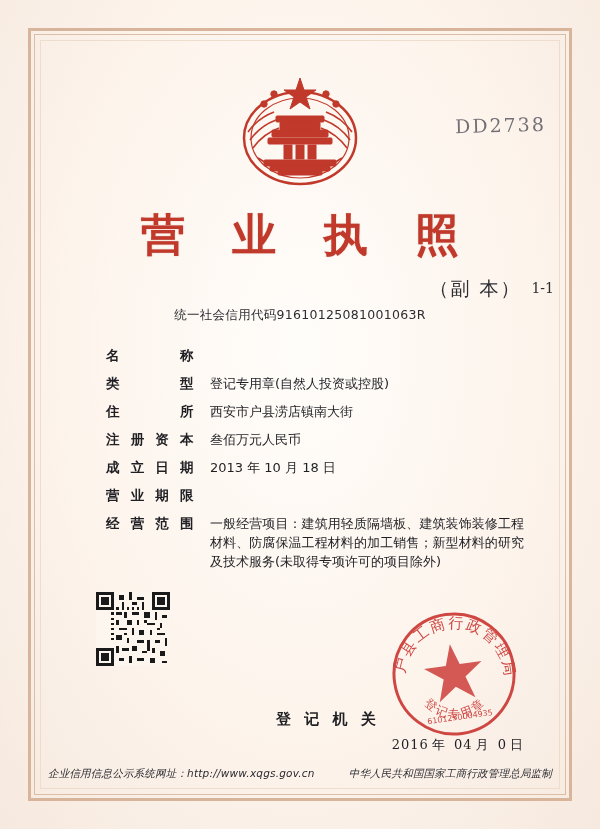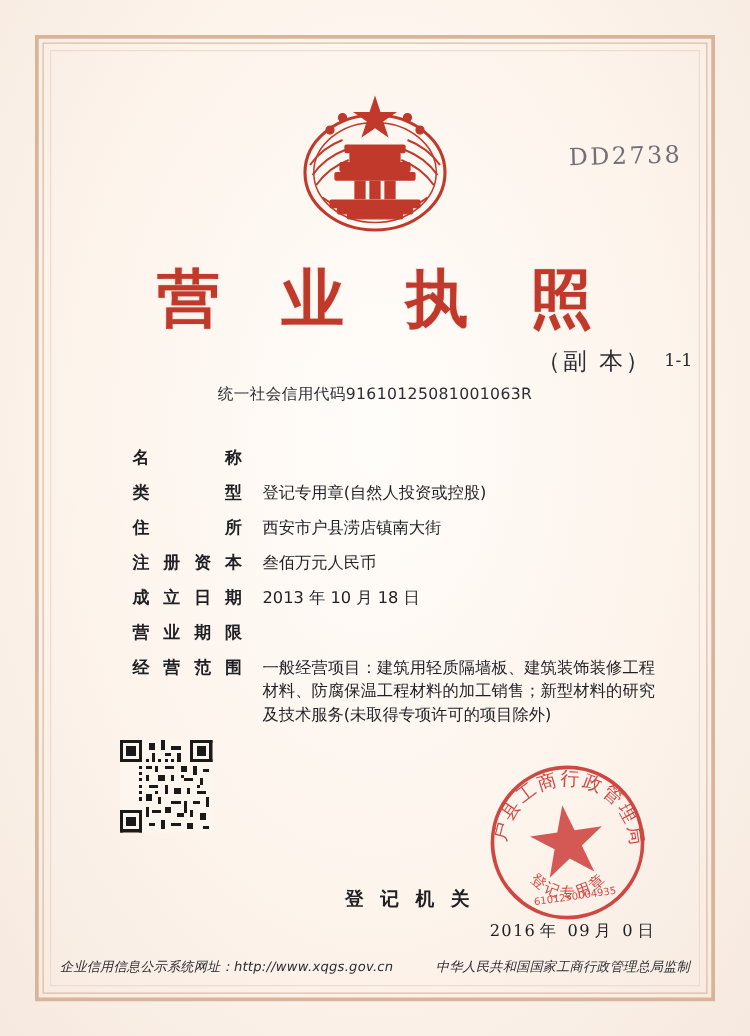--- a/index.html
+++ b/index.html
@@ -95,21 +95,21 @@
   }
 
   
   .title {
     position: absolute;
     left: 0;
     right: 0;
     top: 160px;
     text-align: center;
     font-family: "DejaVu Sans", "Liberation Sans", sans-serif;
-    font-size: 50px;
+    font-size: 44px;
     font-weight: bold;
     letter-spacing: 16px;
     text-indent: 16px;
     color: #c0392b;
     text-shadow: 0 0 1px rgba(160,40,25,0.5);
   }
 
   .subtitle-row {
     position: absolute;
     left: 0;
@@ -139,21 +139,20 @@
     color: #2d2d33;
     letter-spacing: 0.3px;
   }
 
   
   .fields {
     position: absolute;
     left: 60px;
     right: 30px;
     top: 300px;
-    margin-top: 11px;
   }
   .field-row {
     display: flex;
     align-items: flex-start;
     margin-bottom: 9px;
   }
   .field-label {
     width: 104px;
     flex: 0 0 104px;
     font-size: 13.5px;
@@ -432,21 +431,21 @@
         <textPath href="#sealTop" startOffset="7%">户县工商行政管理局</textPath>
       </text>
       <text font-size="12" fill="#c9302c" font-family="'DejaVu Sans','Liberation Sans',sans-serif" letter-spacing="2">
         <textPath href="#sealBottom" startOffset="18%">登记专用章</textPath>
       </text>
       <text x="66" y="112" font-size="8" fill="#c9302c" text-anchor="middle" font-family="'DejaVu Sans','Liberation Sans',sans-serif">6101250004935</text>
     </svg>
 
     <div class="issue-date">
       <span class="num">2016</span><span>年</span>
-      <span class="num">09</span><span>月</span>
+      <span class="num">04</span><span>月</span>
       <span class="num">0</span><span>日</span>
     </div>
 
     <div class="footer">
       <div class="footer-left">
         <span>企业信用信息公示系统网址：</span><span class="footer-url">http://www.xqgs.gov.cn</span>
       </div>
       <div class="footer-right">中华人民共和国国家工商行政管理总局监制</div>
     </div>
 

